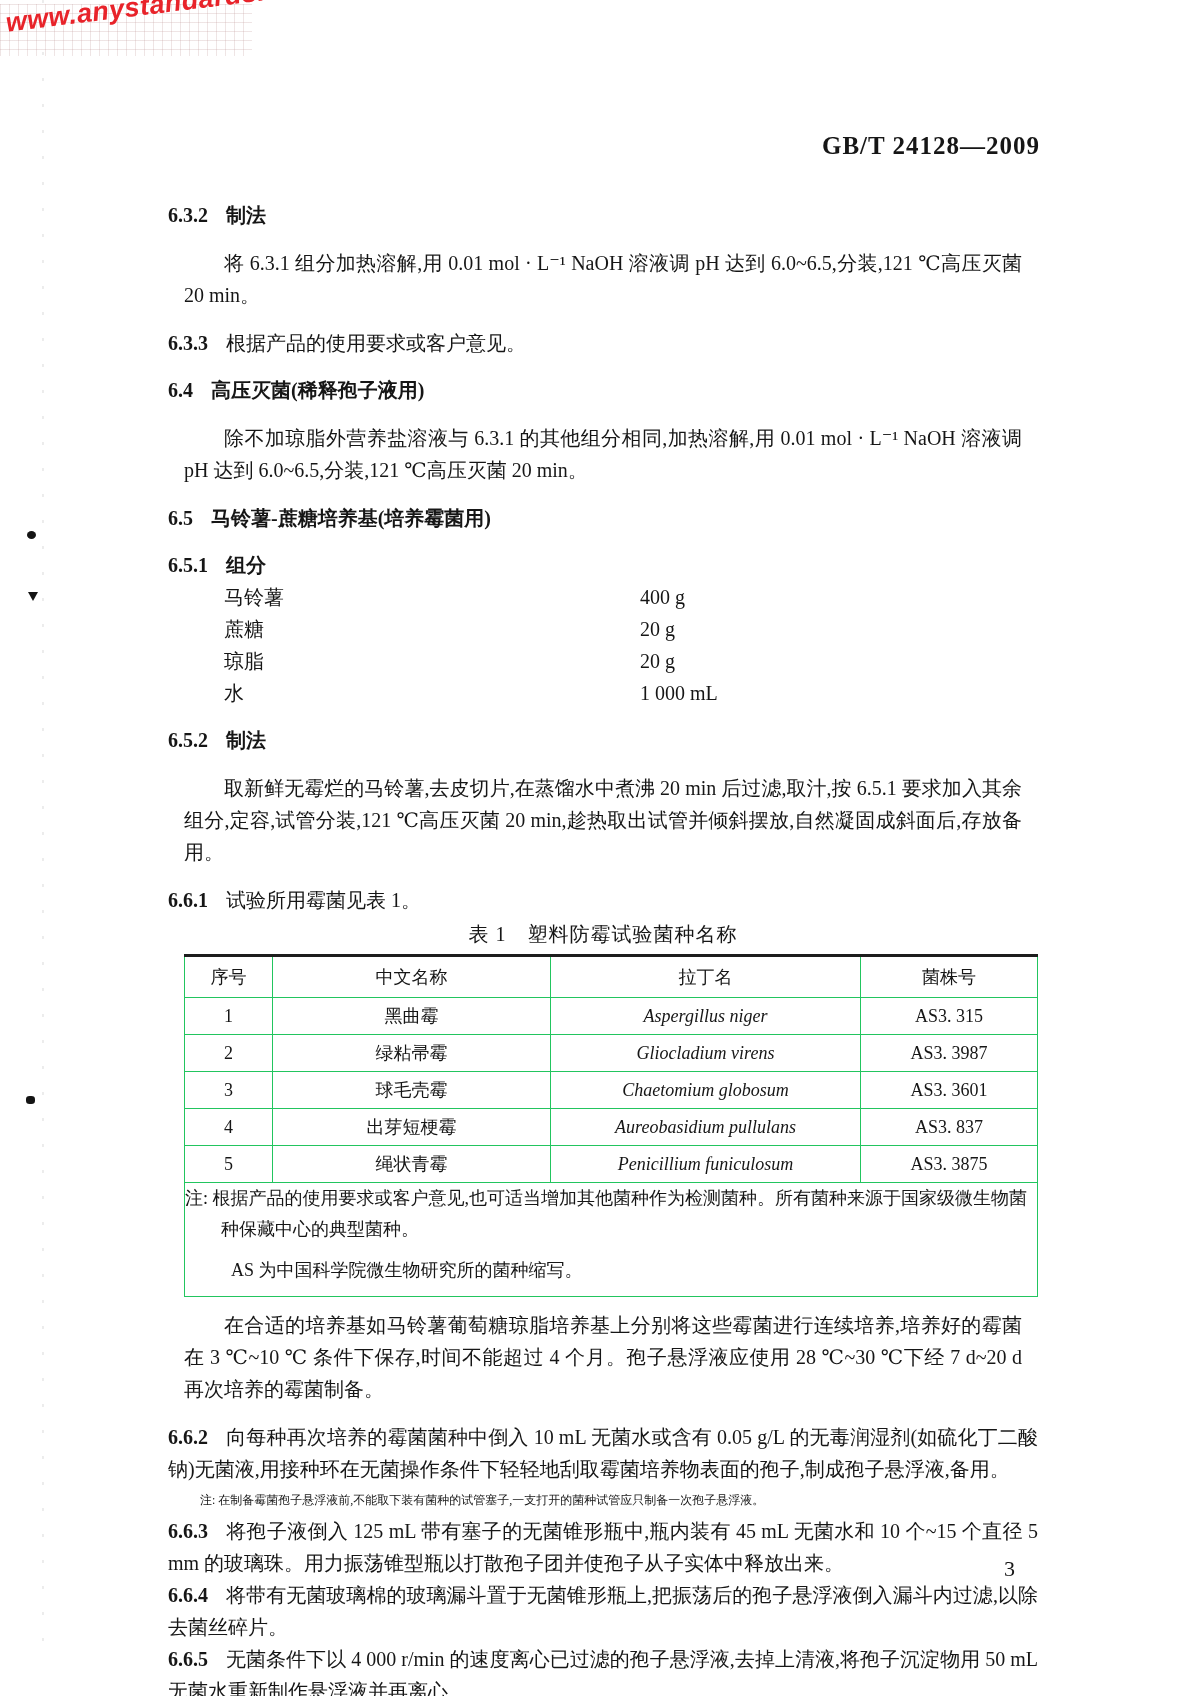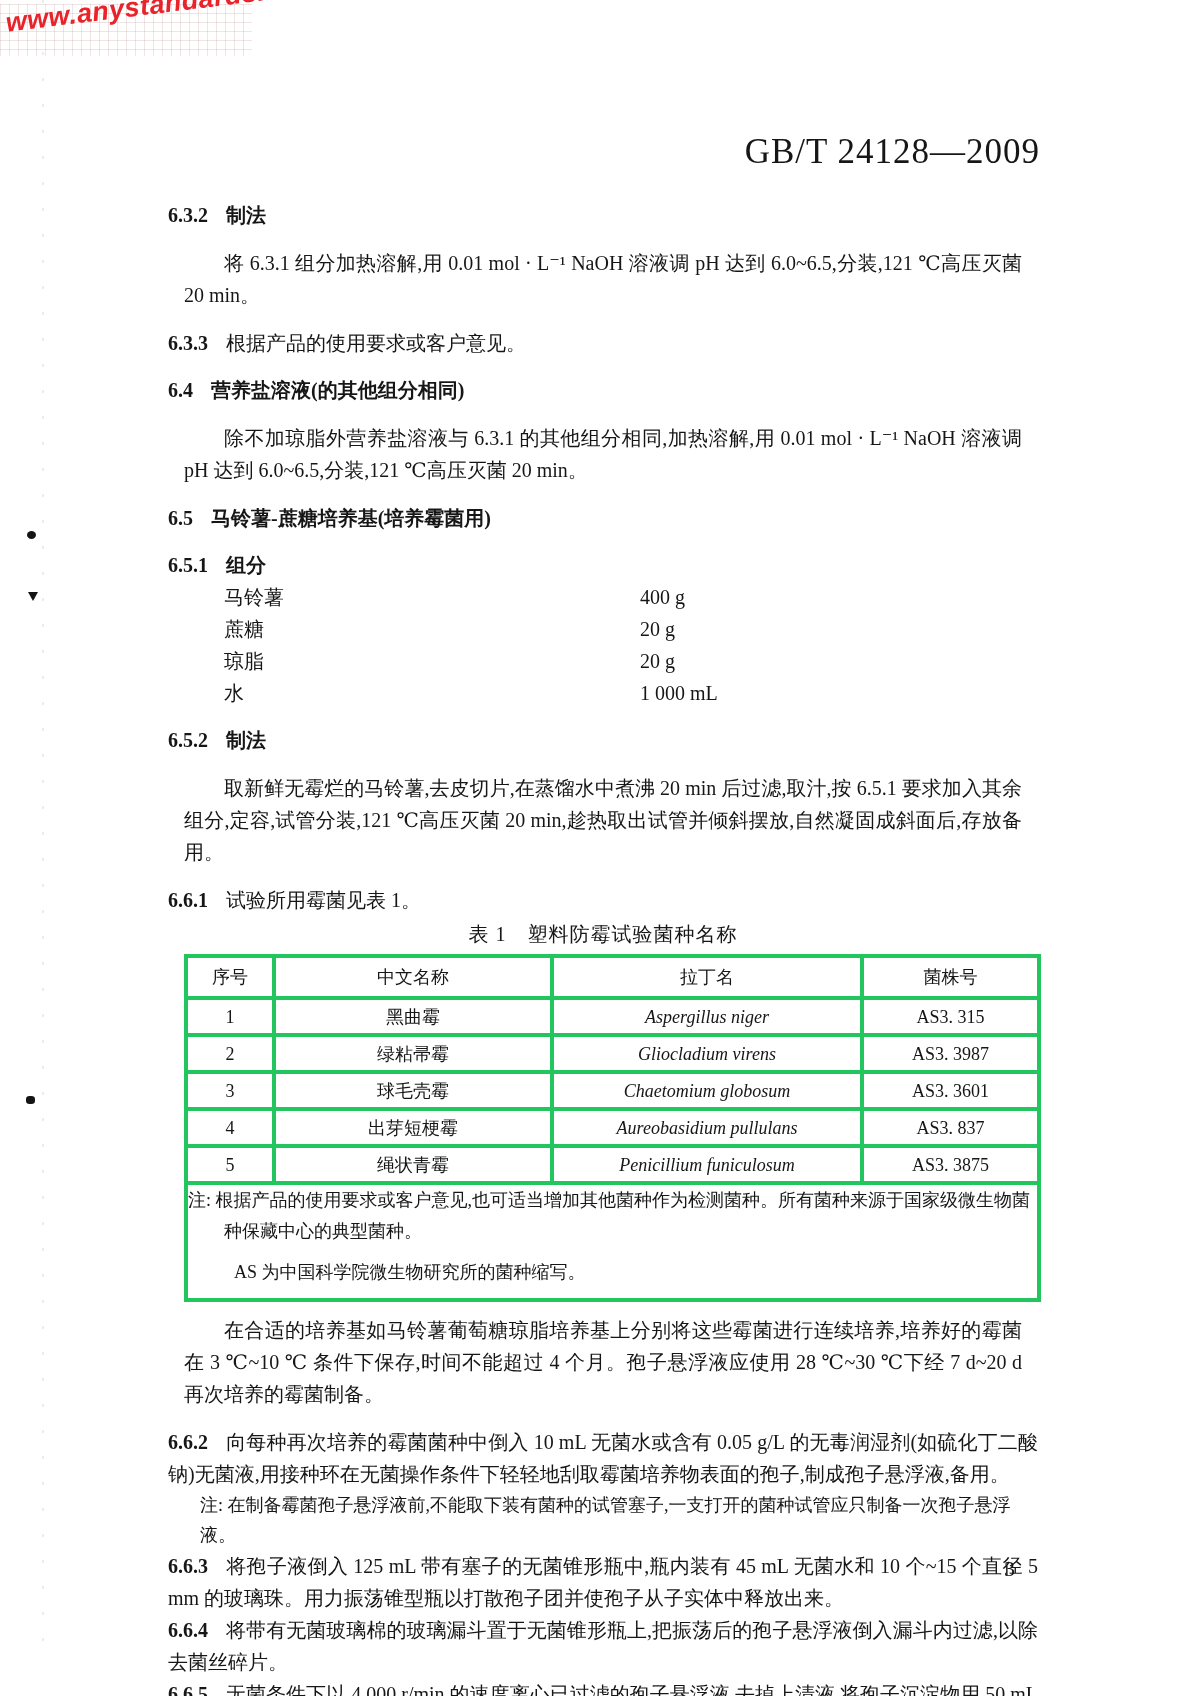--- a/index.html
+++ b/index.html
@@ -23,54 +23,54 @@
   }
   .watermark{
     position:absolute;left:4px;top:8px;width:260px;
     transform:rotate(-7deg);transform-origin:left top;
     font-family:"Liberation Sans","DejaVu Sans",sans-serif;
     font-weight:bold;font-style:italic;font-size:27px;letter-spacing:.5px;
     color:#e8232a;white-space:nowrap;
   }
   .doc-number{
     position:absolute;top:132px;right:160px;
-    font-size:35px;font-weight:normal;letter-spacing:1px;
+    font-size:25px;font-weight:bold;letter-spacing:1px;
   }
   .content{
     position:absolute;left:168px;top:184px;width:870px;
     font-size:20px;line-height:32px;text-align:justify;
     word-break:break-all;overflow-wrap:anywhere;
   }
   .clause{margin:0;}
   .clause-head{font-weight:bold;margin-top:15px;}
   .cnum{font-weight:bold;margin-right:18px;white-space:nowrap;}
   .para{margin:16px;text-indent:2em;}
   .ing-row{margin:0;}
   .ing-name{display:inline-block;padding-left:56px;width:416px;}
   .tbl-caption{
     text-align:center;font-weight:normal;margin:2px 0 4px 0;letter-spacing:1px;
   }
   table.t1{
     border-collapse:collapse;margin-left:16px;width:853px;
     font-size:18px;line-height:24px;text-align:center;table-layout:fixed;
   }
-  table.t1 th,table.t1 td{border:4px solid #22c55e;padding:0;}
+  table.t1 th,table.t1 td{border:1px solid #22c55e;padding:0;}
   table.t1 tr{height:37px;}
   table.t1 tr.hdr{height:42px;}
   table.t1{border-top:3px solid #1d1d1d;}
   table.t1 th{font-weight:normal;}
   .latin{font-style:italic;}
   td.note-cell{
     text-align:left;font-size:18px;line-height:31px;
     padding:8px 14px 10px 36px;vertical-align:top;
   }
   .note-p1{margin:0;padding-left:36px;text-indent:-36px;}
   .note-p2{margin:10px;padding-left:36px;}
   .after-tbl{margin-top:12px;}
-  .small-note{font-size:18px;line-height:30px;margin:0 0 0 32px;text-align:left;}
+  .small-note{font-size:12px;line-height:30px;margin:0 0 0 32px;text-align:left;}
   .page-num{position:absolute;left:1004px;top:1556px;font-size:22px;}
   
   .mark-dot-1{position:absolute;left:27px;top:531px;width:9px;height:8px;border-radius:50%;background:#141414;}
   .mark-tri{position:absolute;left:28px;top:592px;width:0;height:0;
     border-left:5px solid transparent;border-right:5px solid transparent;border-top:9px solid #141414;}
   .mark-dot-2{position:absolute;left:26px;top:1096px;width:9px;height:8px;border-radius:40%;background:#141414;}
 </style>
 </head>
 <body>
 
@@ -91,21 +91,21 @@
     <div class="clause clause-head">
       <span class="cnum">6.3.2</span><span>制法</span>
     </div>
     <p class="para">将 6.3.1 组分加热溶解,用 0.01 mol · L⁻¹ NaOH 溶液调 pH 达到 6.0~6.5,分装,121 ℃高压灭菌 20 min。</p>
 
     <div class="clause">
       <span class="cnum">6.3.3</span><span>根据产品的使用要求或客户意见。</span>
     </div>
 
     <div class="clause clause-head">
-      <span class="cnum">6.4</span><span>营养盐溶液(的其他组分相同)</span>
+      <span class="cnum">6.4</span><span>高压灭菌(稀释孢子液用)</span>
     </div>
     <p class="para">除不加琼脂外营养盐溶液与 6.3.1 的其他组分相同,加热溶解,用 0.01 mol · L⁻¹ NaOH 溶液调 pH 达到 6.0~6.5,分装,121 ℃高压灭菌 20 min。</p>
 
     <div class="clause clause-head">
       <span class="cnum">6.5</span><span>马铃薯-蔗糖培养基(培养霉菌用)</span>
     </div>
 
     <div class="clause clause-head">
       <span class="cnum">6.5.1</span><span>组分</span>
     </div>

